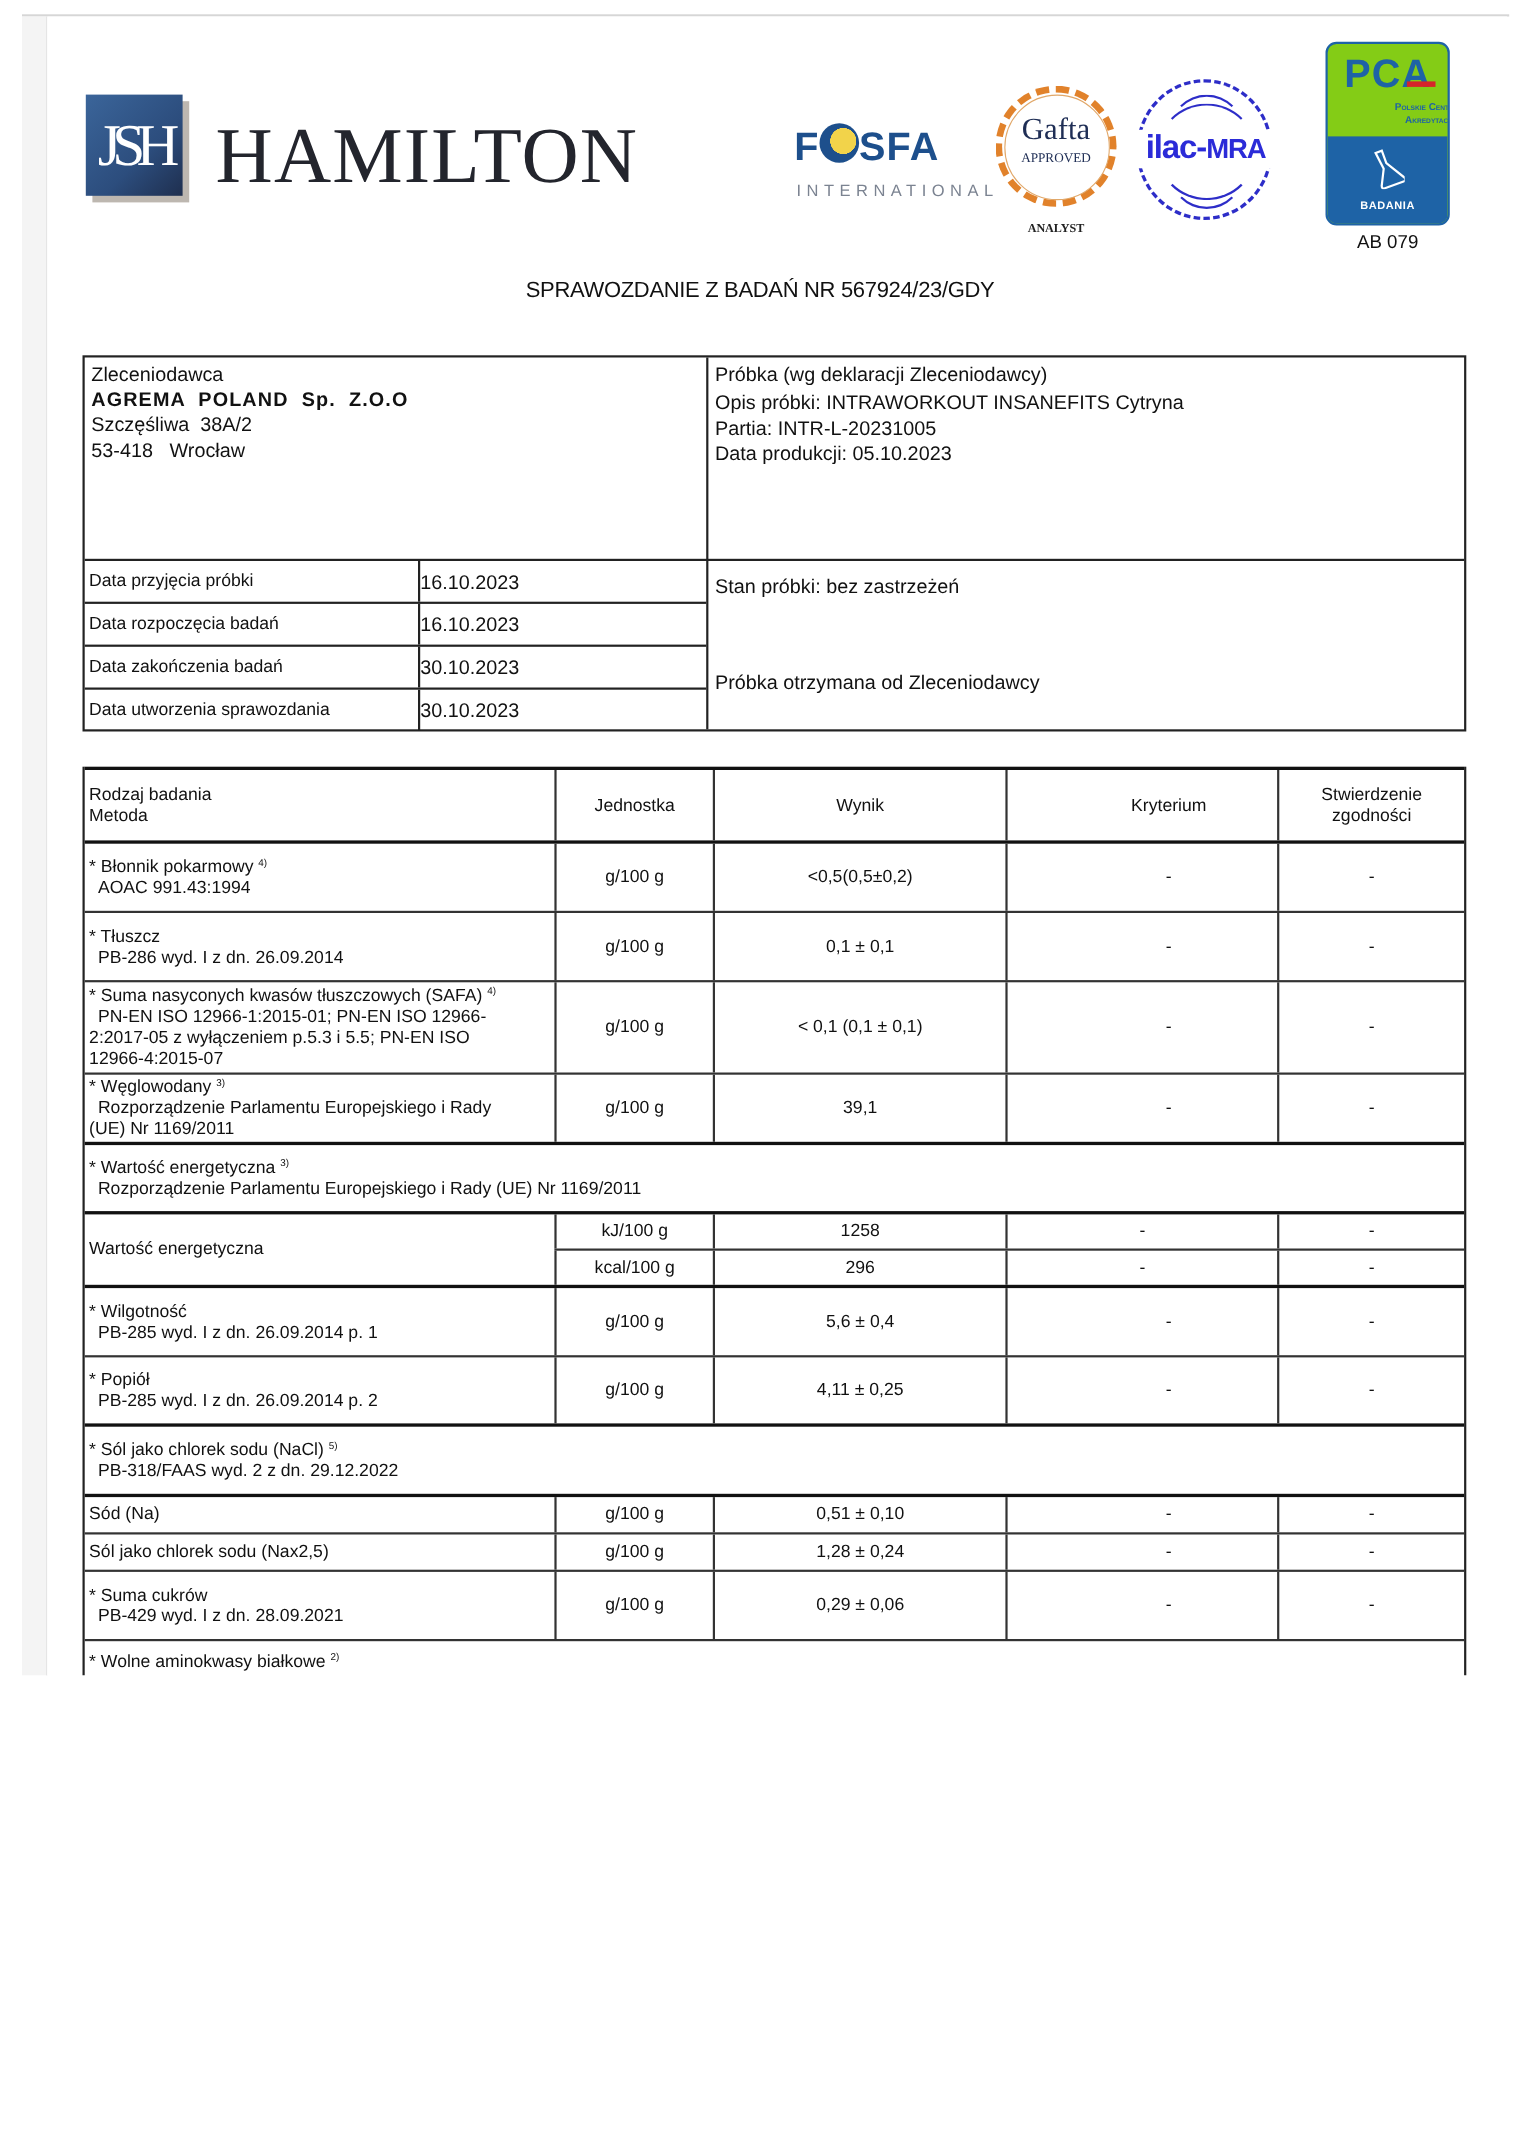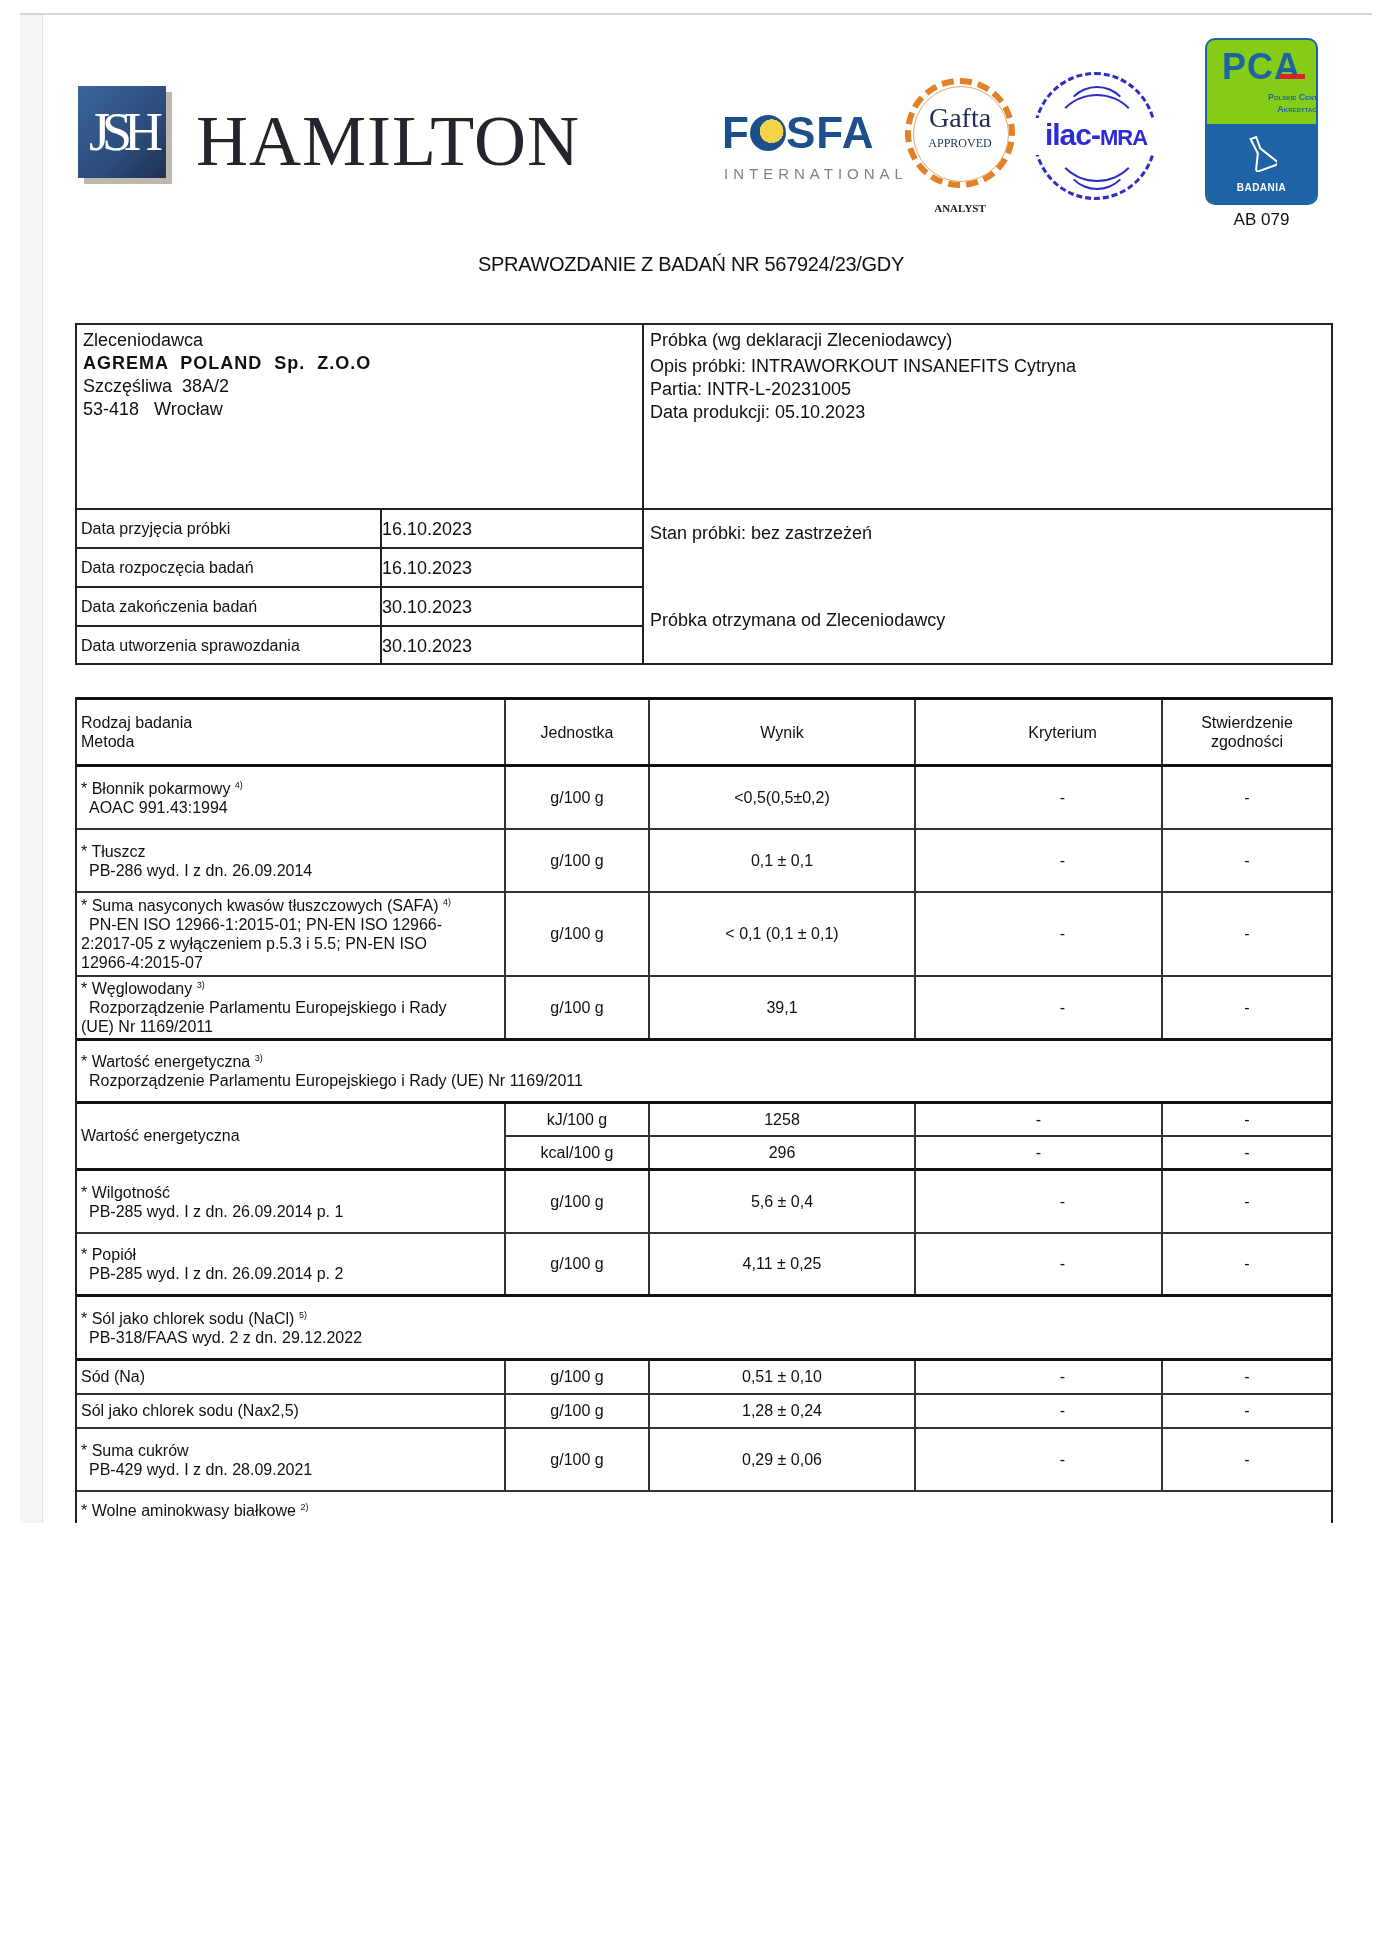--- a/index.html
+++ b/index.html
@@ -14,21 +14,21 @@
   .ham-logo { position:absolute; left:35px; top:71px; width:94px; height:94px; }
   .ham-square { position:absolute; left:0; top:0; width:88px; height:92px;
       background:linear-gradient(135deg,#3b659a 0%,#2c4d7d 60%,#1f2f4f 100%); }
   .ham-shadow { position:absolute; left:6px; top:6px; width:88px; height:92px; background:#bdb7b0; }
   .ham-mono { position:absolute; left:0; top:0; width:88px; height:92px; color:#fff;
       font-family:"Liberation Serif", serif; font-size:54px; line-height:92px; text-align:center; letter-spacing:-8px; }
   .ham-text { position:absolute; left:153px; top:86px; font-family:"Liberation Serif", serif;
       font-size:72px; color:#23252d; letter-spacing:1px; line-height:80px; }
 
   .fosfa { position:absolute; left:679px; top:90px; width:170px; height:80px; }
-  .fosfa-word { position:absolute; left:0; top:0; font-size:44px; font-weight:bold; color:#1d4f8c;
+  .fosfa-word { position:absolute; left:0; top:0; font-size:36px; font-weight:bold; color:#1d4f8c;
       letter-spacing:1px; line-height:56px; }
   .fosfa-globe { display:inline-block; width:36px; height:36px; border-radius:50%;
       background:radial-gradient(circle at 60% 45%, #f2d34a 0 40%, #1d4f8c 41% 100%); vertical-align:-3px; }
   .fosfa-sub { position:absolute; left:2px; top:60px; font-size:15px; color:#7b8391; letter-spacing:5px; }
 
   .gafta { position:absolute; left:862px; top:63px; width:110px; height:145px; }
   .gafta-ring { position:absolute; left:0; top:0; width:98px; height:98px; border-radius:50%;
       border:6px dashed #e1822b; }
   .gafta-inner { position:absolute; left:8px; top:8px; width:94px; height:94px; border-radius:50%; border:1px solid #e1a86a; }
   .gafta-word { position:absolute; left:0; top:24px; width:110px; text-align:center;
@@ -37,21 +37,21 @@
       font-family:"Liberation Serif", serif; font-size:12px; color:#1f2e55; }
   .gafta-analyst { position:absolute; left:0; top:124px; width:110px; text-align:center;
       font-family:"Liberation Serif", serif; font-size:11px; font-weight:bold; color:#222; }
 
   .ilac { position:absolute; left:990px; top:57px; width:130px; height:133px; }
   .ilac-ring { position:absolute; left:0; top:0; width:124px; height:128px; border-radius:50%;
       border:3px dashed #2d2dc8; box-sizing:border-box; }
   .ilac-arc { position:absolute; border:2px solid #2d2dc8; border-radius:50%; }
   .ilac-text { position:absolute; left:-4px; top:46px; width:134px; text-align:center;
       font-size:30px; font-weight:bold; color:#2b2bd8; background:#fff; letter-spacing:-1px; line-height:34px; }
-  .ilac-text small { font-size:22px; }
+  .ilac-text small { font-size:25px; }
 
   .pca { position:absolute; left:1162px; top:23px; width:113px; height:167px; border:2px solid #1e63a6;
       border-radius:10px; overflow:hidden; background:#84cc16; box-sizing:border-box; }
   .pca-word { position:absolute; left:0; top:6px; width:109px; text-align:center; font-size:36px; font-weight:bold; color:#1e63a6; letter-spacing:1px; }
   .pca-red { position:absolute; left:72px; top:34px; width:26px; height:5px; background:#d6252a; }
   .pca-sub { position:absolute; left:0; top:51px; width:109px; text-align:center; font-size:9px; font-weight:bold; color:#1e63a6; line-height:12px; font-variant:small-caps;margin-left:38px; }
   .pca-blue { position:absolute; left:0; top:84px; width:109px; height:81px; background:#1e63a6; }
   .pca-flask { position:absolute; left:40px; top:10px; width:30px; height:38px; }
   .pca-badania { position:absolute; left:0; top:58px; width:109px; text-align:center; font-size:10px; font-weight:bold; color:#fff; letter-spacing:0.5px; }
   .pca-ab { position:absolute; left:1162px; top:195px; width:113px; text-align:center; font-size:17px; color:#111; }

